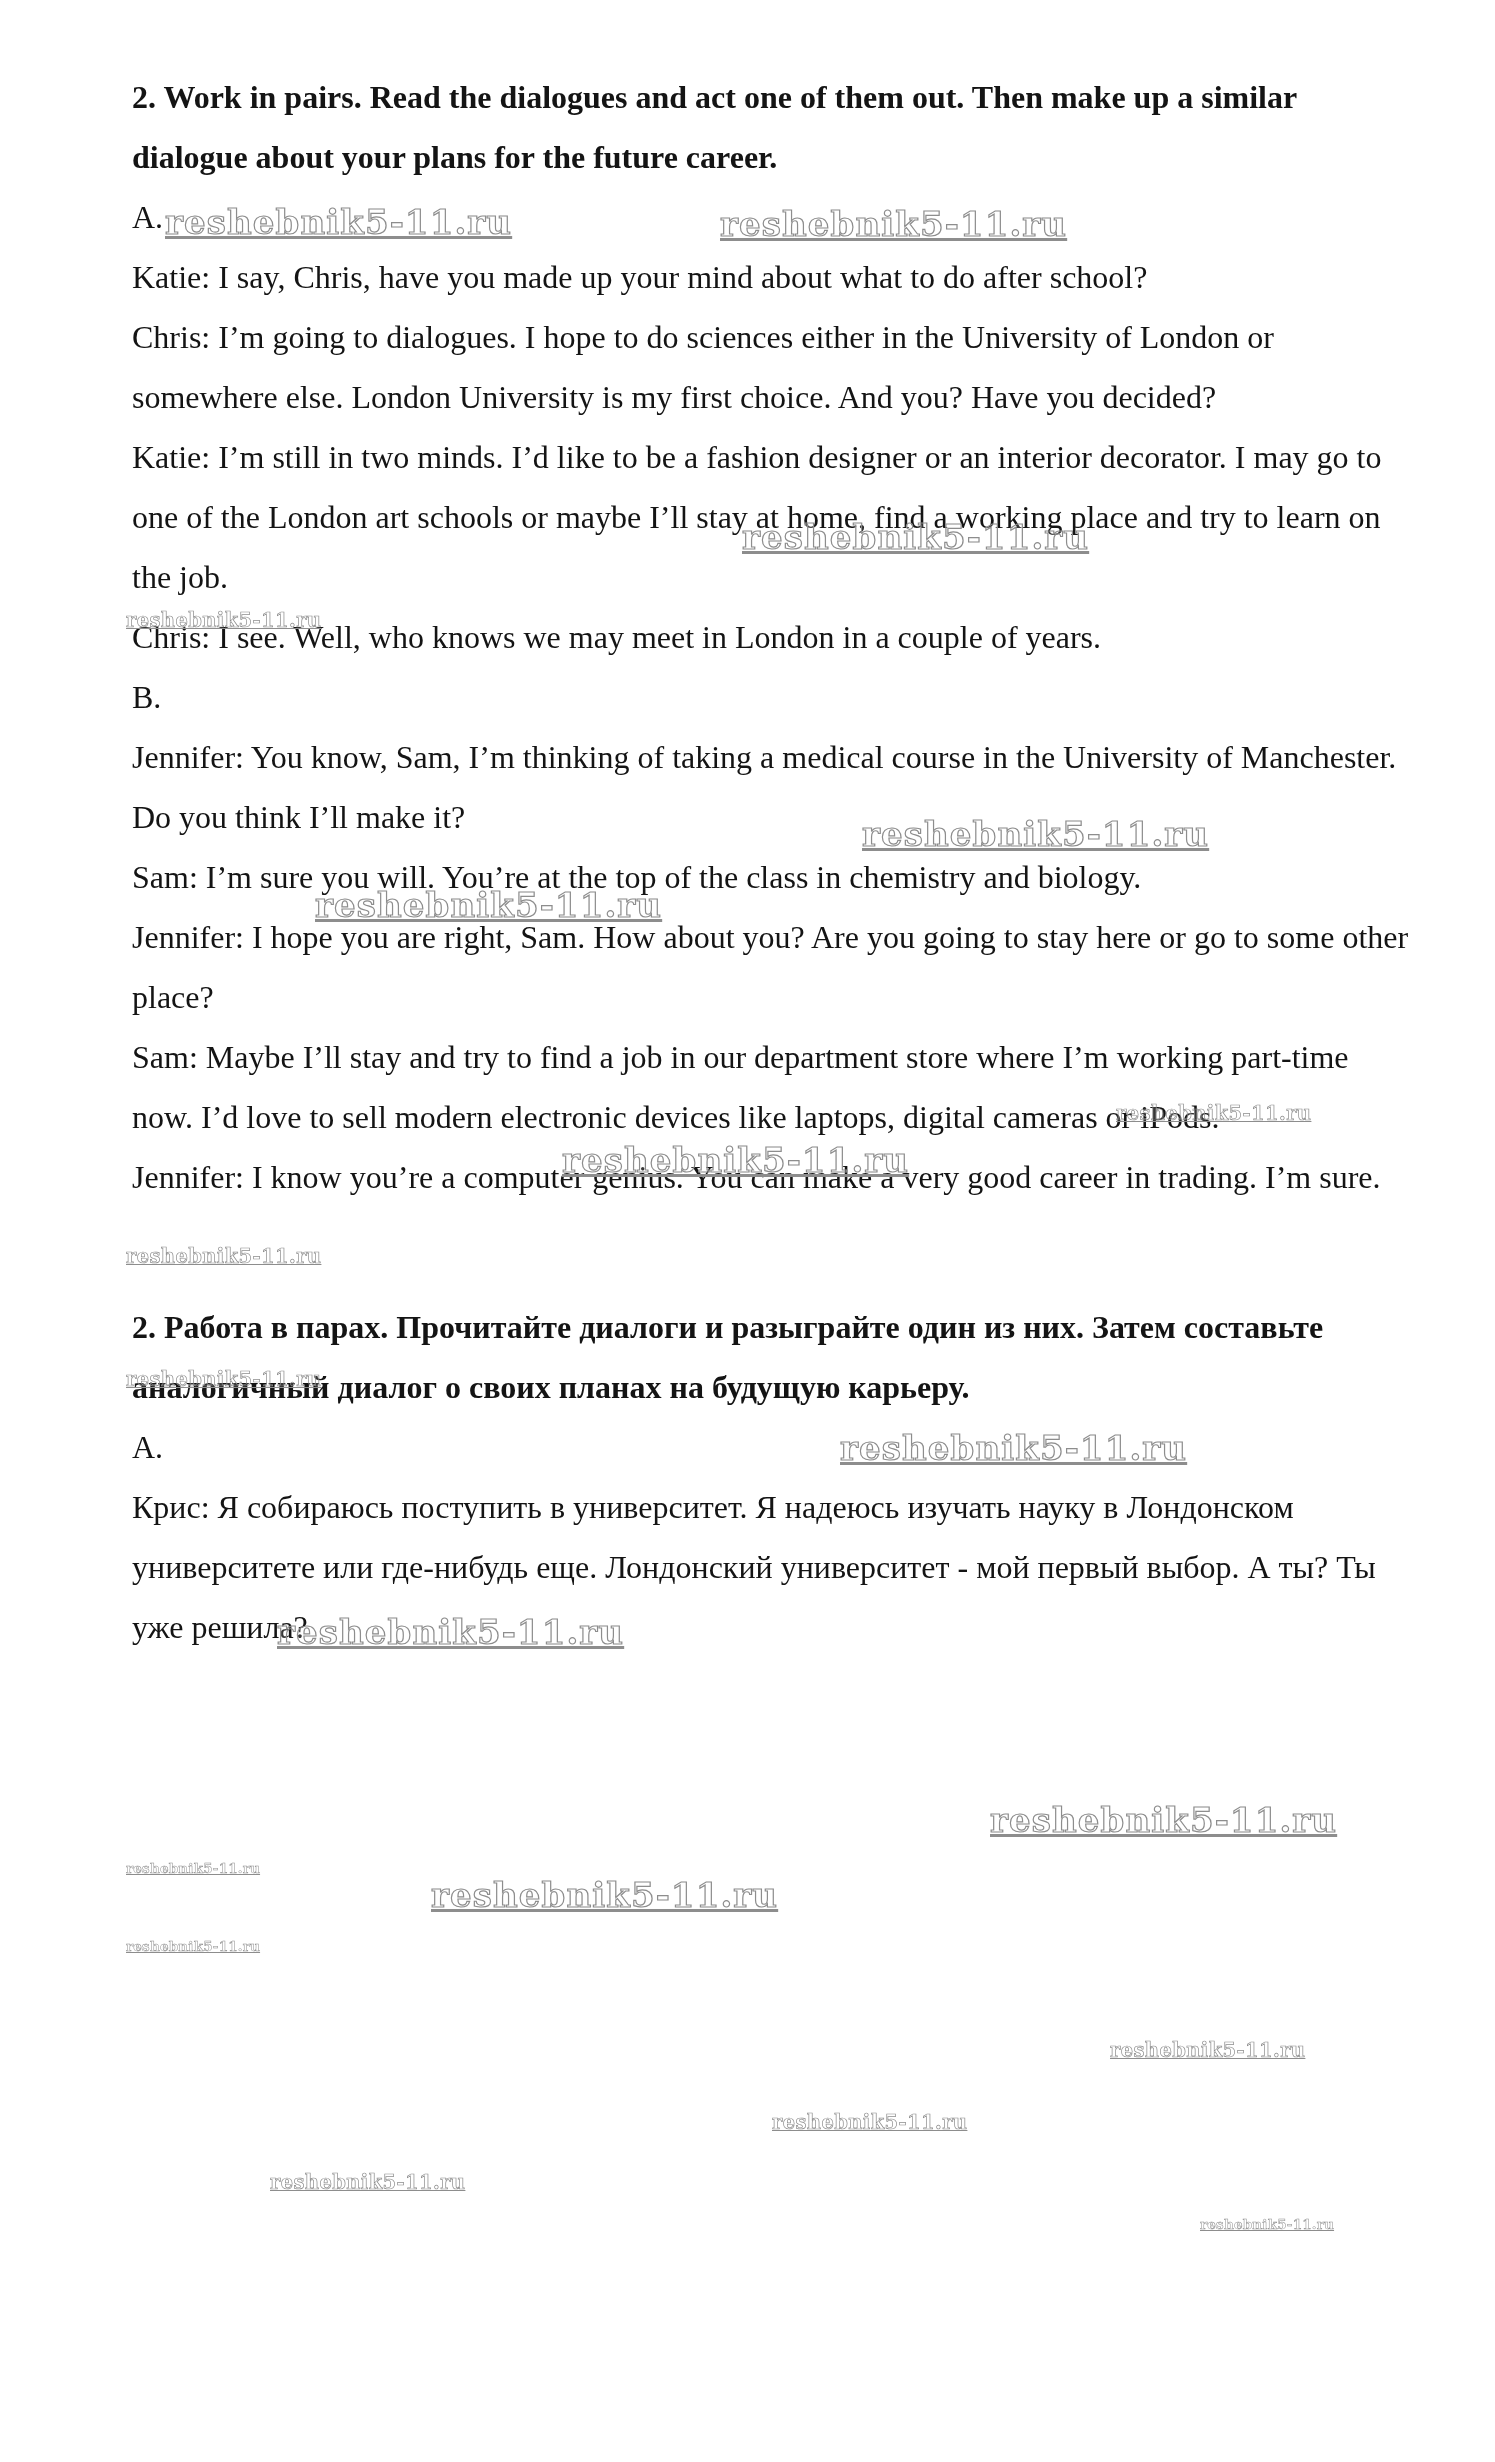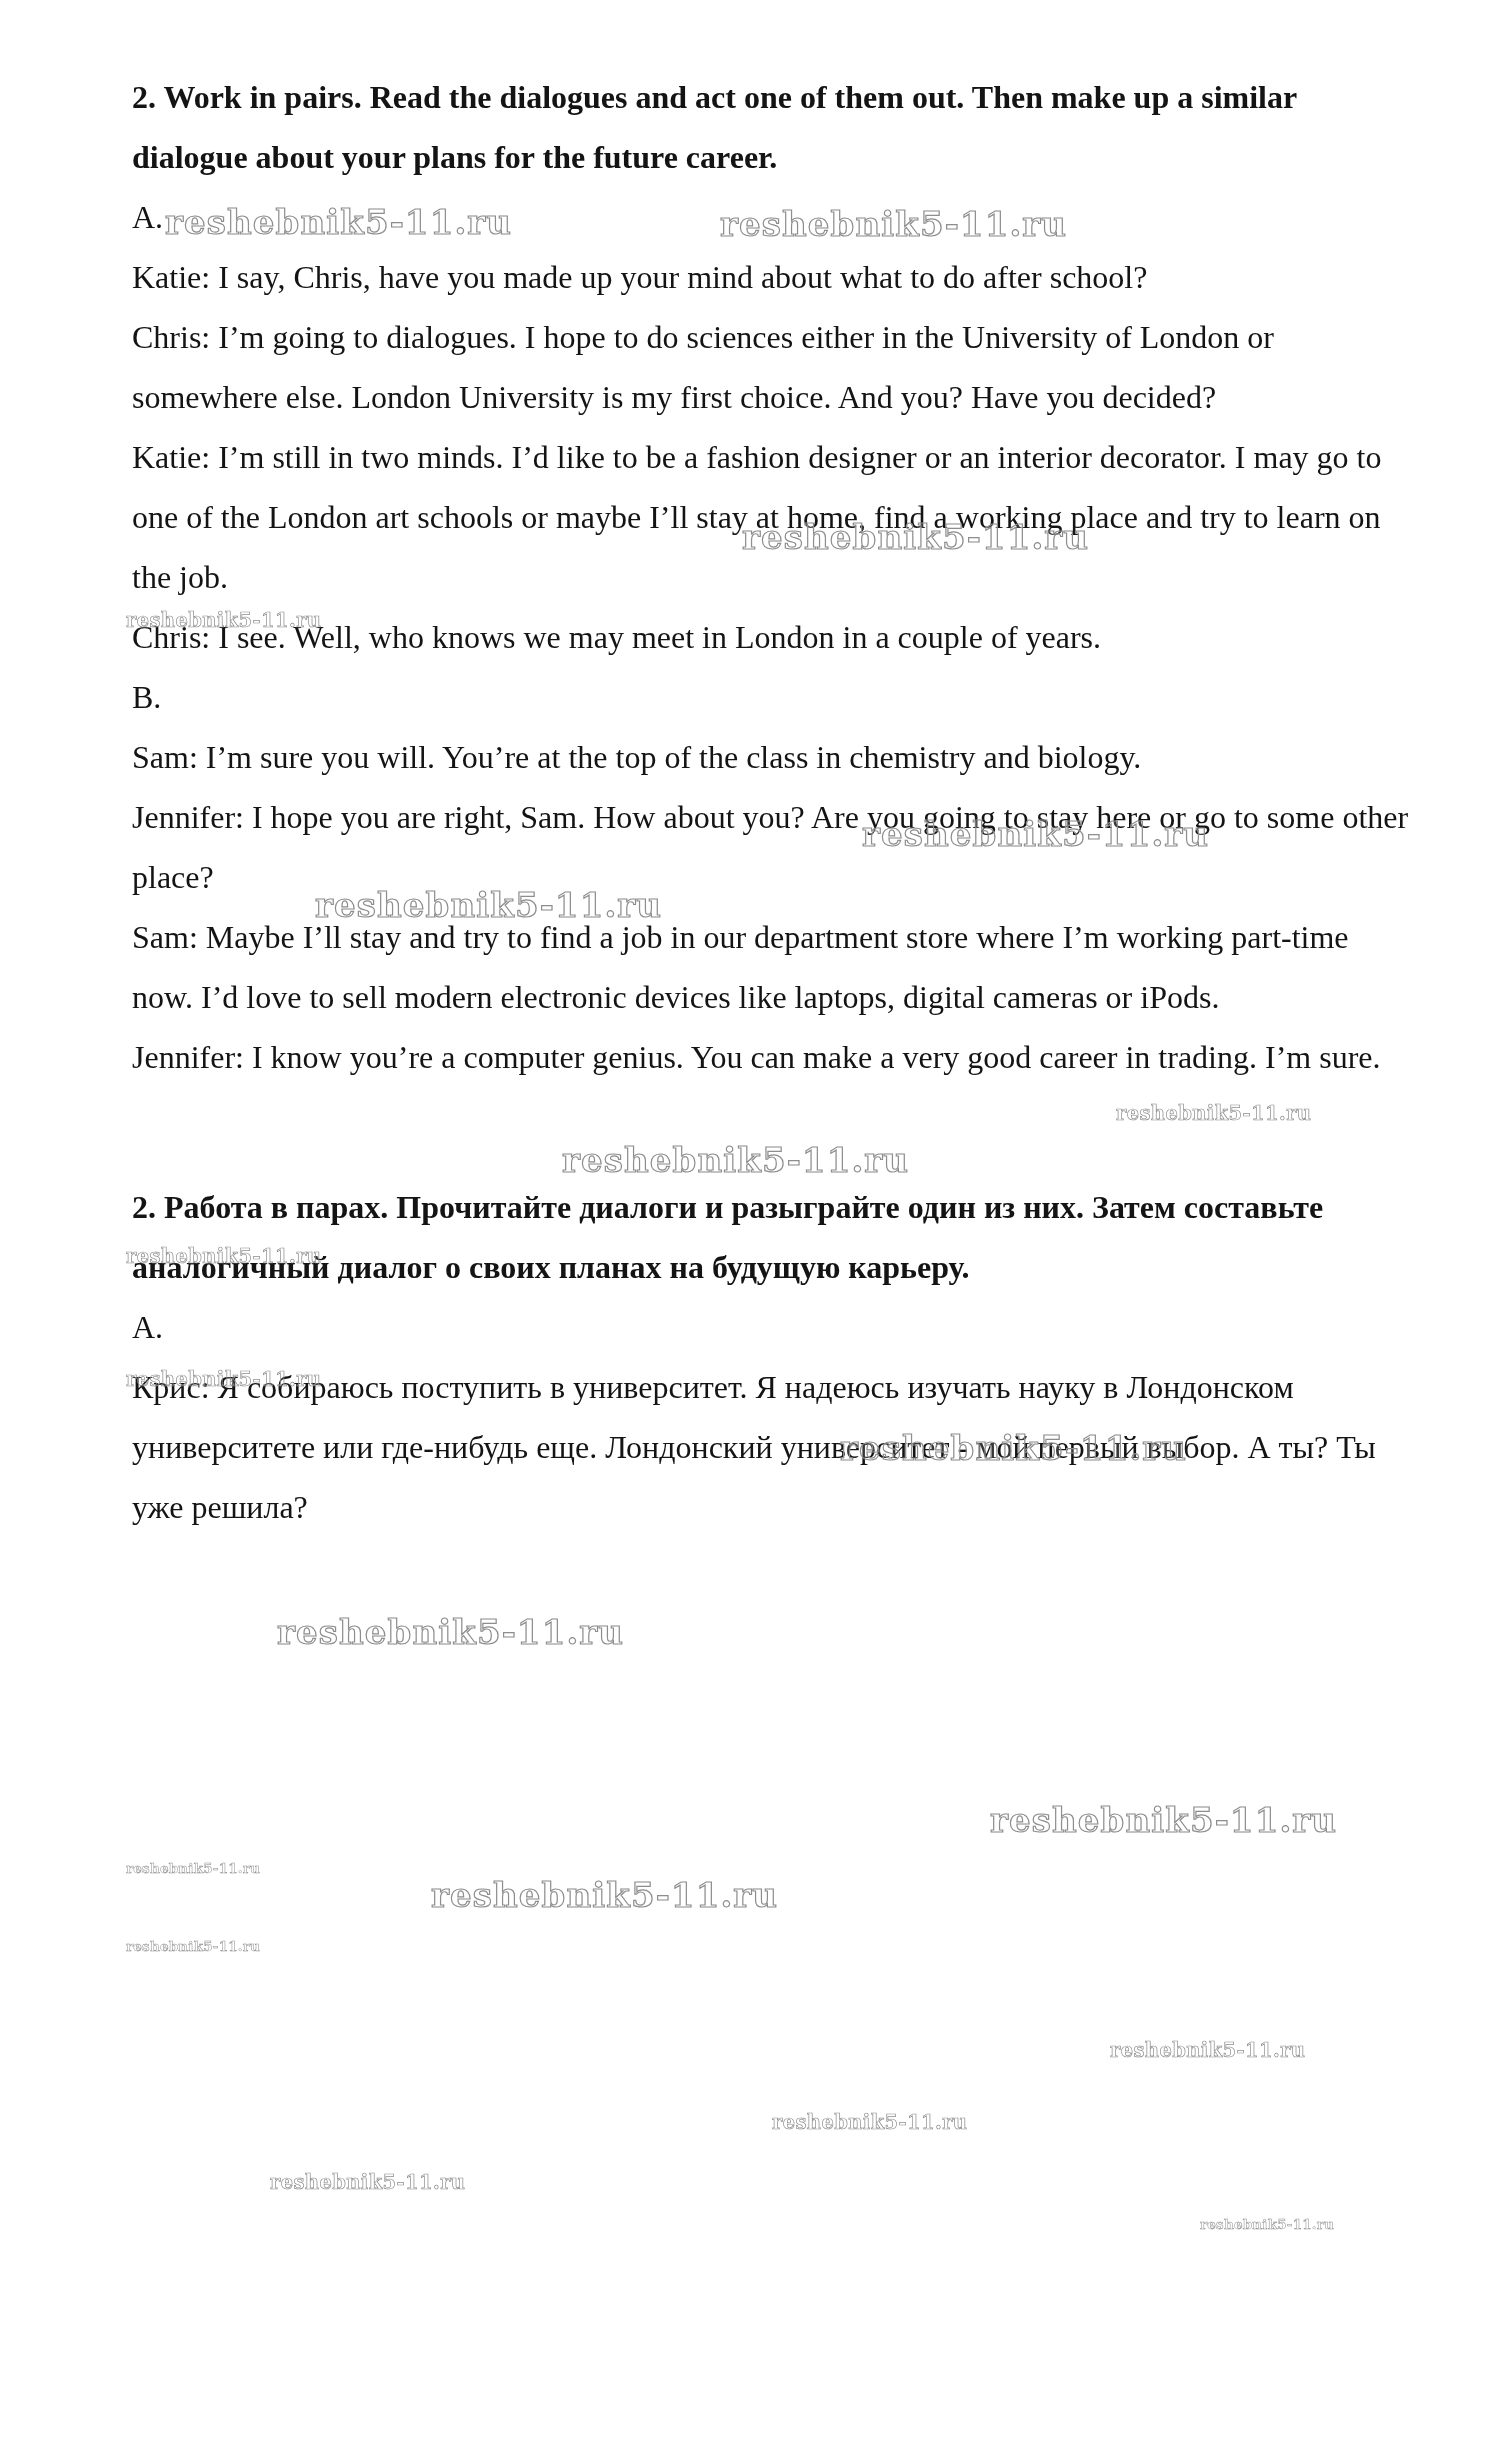--- a/index.html
+++ b/index.html
@@ -35,20 +35,21 @@
   .wm {
     position: absolute;
     font-family: "DejaVu Serif", "Liberation Serif", serif;
     font-weight: 700;
     white-space: nowrap;
     color: #7f1d1d;
     -webkit-text-fill-color: rgba(255,255,255,0.15);
     -webkit-text-stroke: 1.2px #8d8d8d;
     letter-spacing: 1.1px;
     pointer-events: none;
+    text-decoration: underline;
   }
   .wm-lg { font-size: 34px; }
   .wm-sm { font-size: 19.5px; -webkit-text-stroke-width: 0.7px; letter-spacing: 0.4px; }
   .wm-xs { font-size: 13.5px; -webkit-text-stroke-width: 0.5px; letter-spacing: 0.2px; }
 </style>
 </head>
 <body>
 
 <div class="page">
 
@@ -56,20 +57,21 @@
 
   <p class="para">A.</p>
 
   <p class="para">Katie: I say, Chris, have you made up your mind about what to do after school?</p>
   <p class="para">Chris: I’m going to dialogues. I hope to do sciences either in the University of London or somewhere else. London University is my first choice. And you? Have you decided?</p>
   <p class="para">Katie: I’m still in two minds. I’d like to be a fashion designer or an interior decorator. I may go to one of the London art schools or maybe I’ll stay at home, find a working place and try to learn on the job.</p>
   <p class="para">Chris: I see. Well, who knows we may meet in London in a couple of years.</p>
 
   <p class="para">B.</p>
 
+  <p class="para">Jennifer: You know, Sam, I’m thinking of taking a medical course in the University of Manchester. Do you think I’ll make it?</p>
   <p class="para">Sam: I’m sure you will. You’re at the top of the class in chemistry and biology.</p>
   <p class="para">Jennifer: I hope you are right, Sam. How about you? Are you going to stay here or go to some other place?</p>
   <p class="para">Sam: Maybe I’ll stay and try to find a job in our department store where I’m working part-time now. I’d love to sell modern electronic devices like laptops, digital cameras or iPods.</p>
   <p class="para">Jennifer: I know you’re a computer genius. You can make a very good career in trading. I’m sure.</p>
 
   <p class="para heading ru-gap">2. Работа в парах. Прочитайте диалоги и разыграйте один из них. Затем составьте аналогичный диалог о своих планах на будущую карьеру.</p>
 
   <p class="para">А.</p>
 
   <p class="para">Крис: Я собираюсь поступить в университет. Я надеюсь изучать науку в Лондонском университете или где-нибудь еще. Лондонский университет - мой первый выбор. А ты? Ты уже решила?</p>

